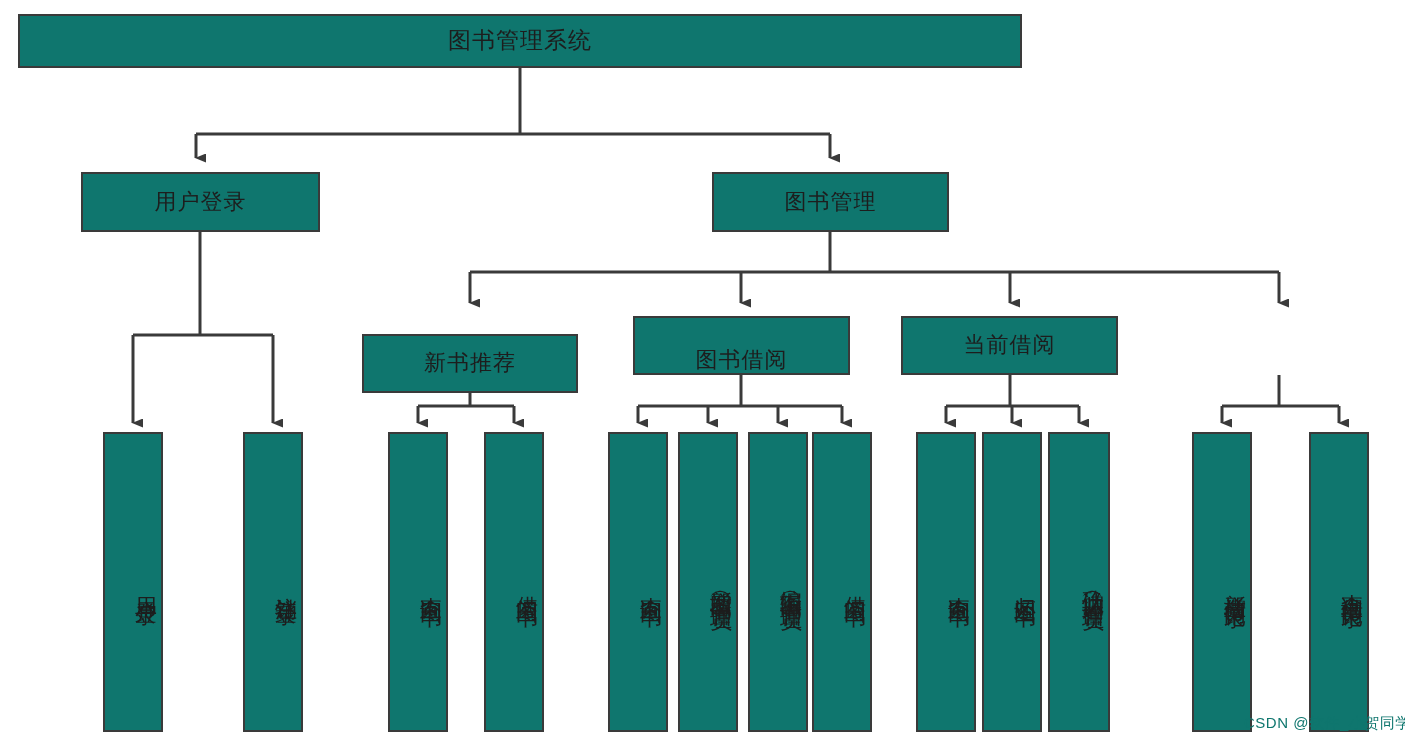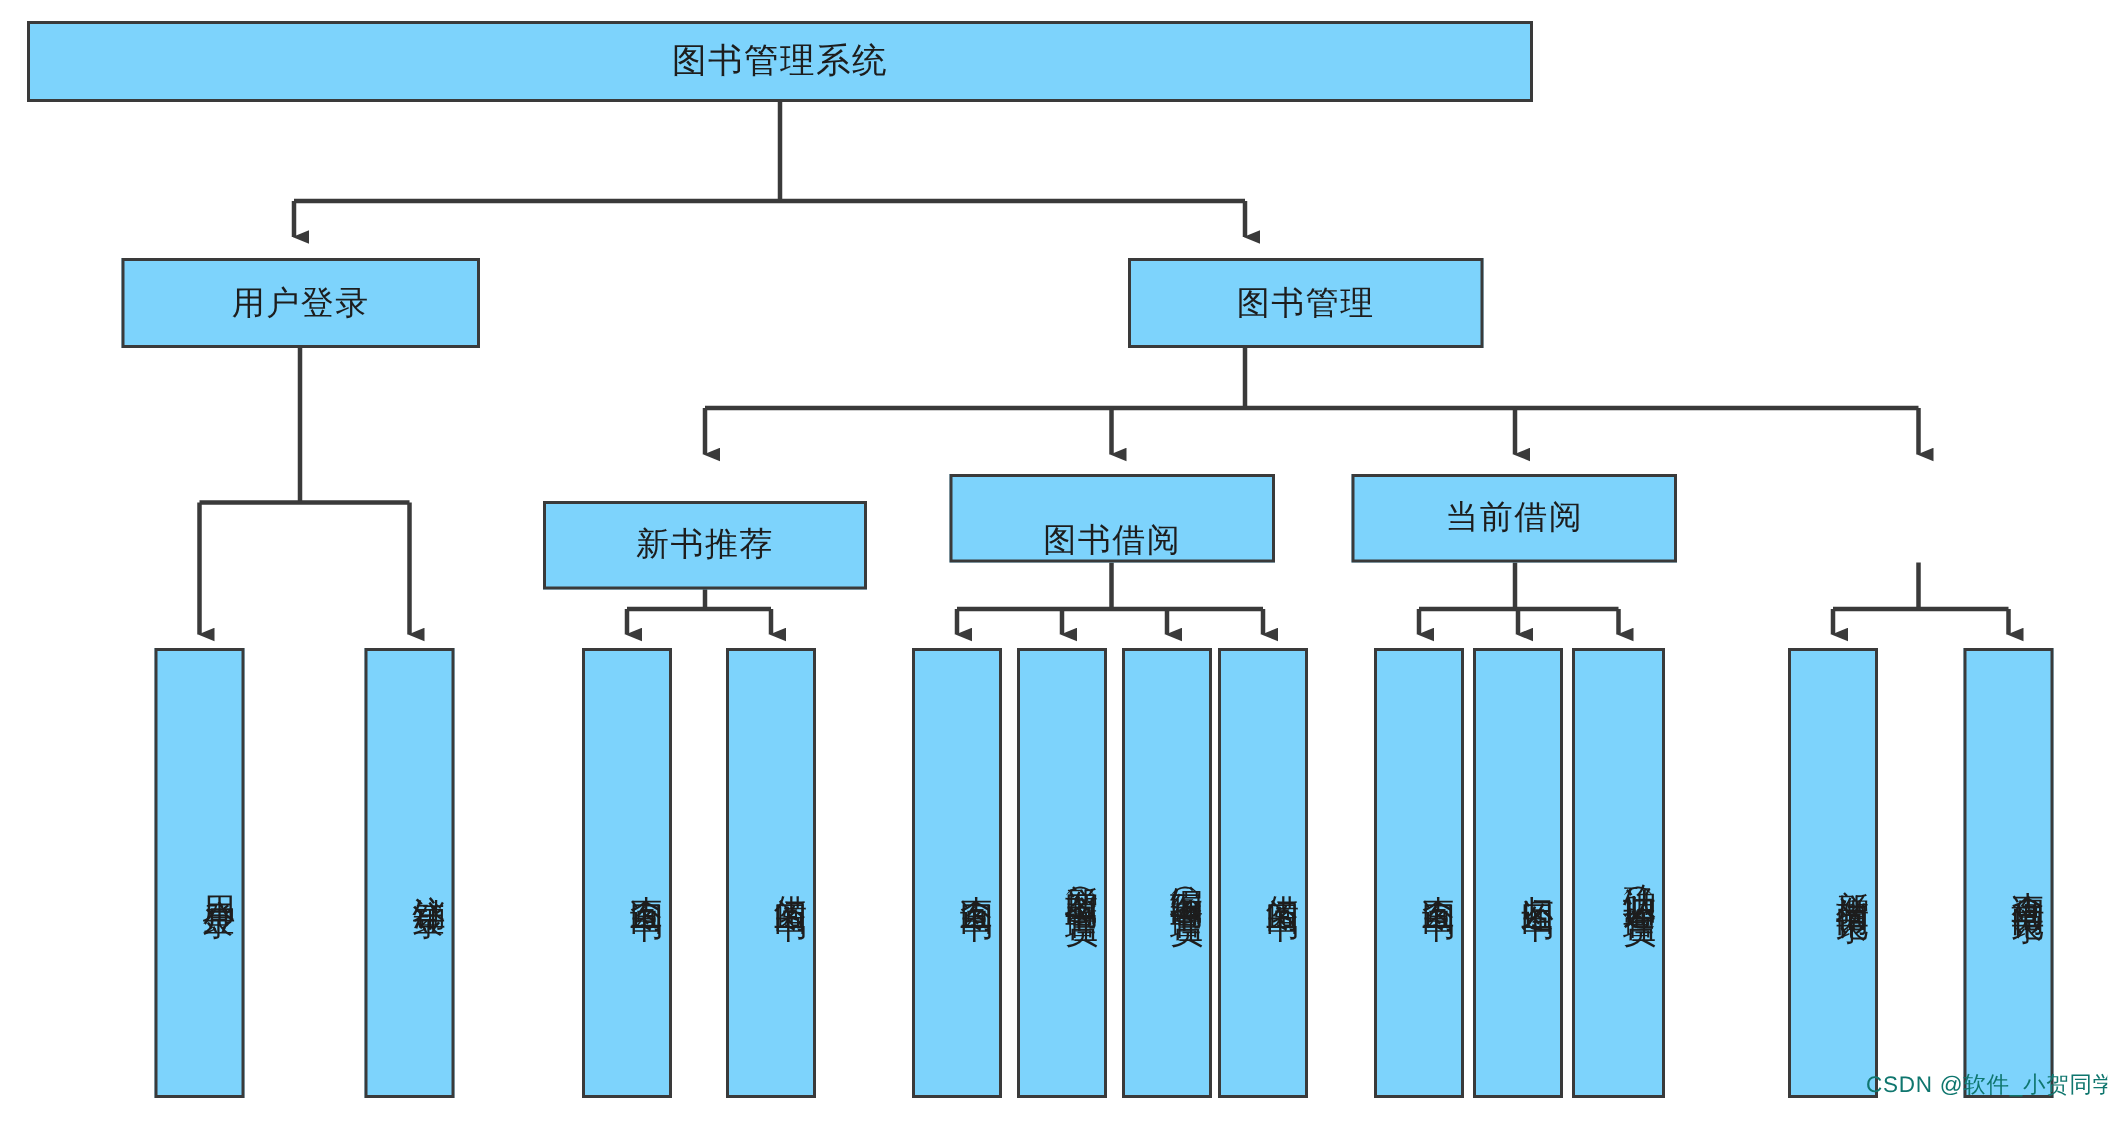--- a/index.html
+++ b/index.html
@@ -14,21 +14,21 @@
     position: relative;
     width: 1405px;
     height: 747px;
     background: #ffffff;
     overflow: hidden;
   }
   .node {
     position: absolute;
     box-sizing: border-box;
     border: 2px solid #3a3a3a;
-    background: #7dd3fc;
+    background: #0f766e;
     display: flex;
     align-items: center;
     justify-content: center;
     color: #1d1d1d;
   }
   .node.horiz {
     font-size: 22px;
     letter-spacing: 1px;
     line-height: 1.2;
     text-align: center;
@@ -127,21 +127,21 @@
     </g>
   </svg>
 
   <div class="node horiz root" style="left:18px; top:14px; width:1004px; height:54px;">
     <span>图书管理系统</span>
   </div>
 
   <div class="node horiz" style="left:81px; top:172px; width:239px; height:60px;">
     <span>用户登录</span>
   </div>
-  <div class="node horiz" style="left:752px; top:172px; width:237px; height:60px;">
+  <div class="node horiz" style="left:712px; top:172px; width:237px; height:60px;">
     <span>图书管理</span>
   </div>
 
   <div class="node horiz" style="left:362px; top:334px; width:216px; height:59px;">
     <span>新书推荐</span>
   </div>
   <div class="node horiz" style="left:633px; top:316px; width:217px; height:59px;align-items:flex-end;">
     <span>图书借阅</span>
   </div>
   <div class="node horiz" style="left:901px; top:316px; width:217px; height:59px;">

